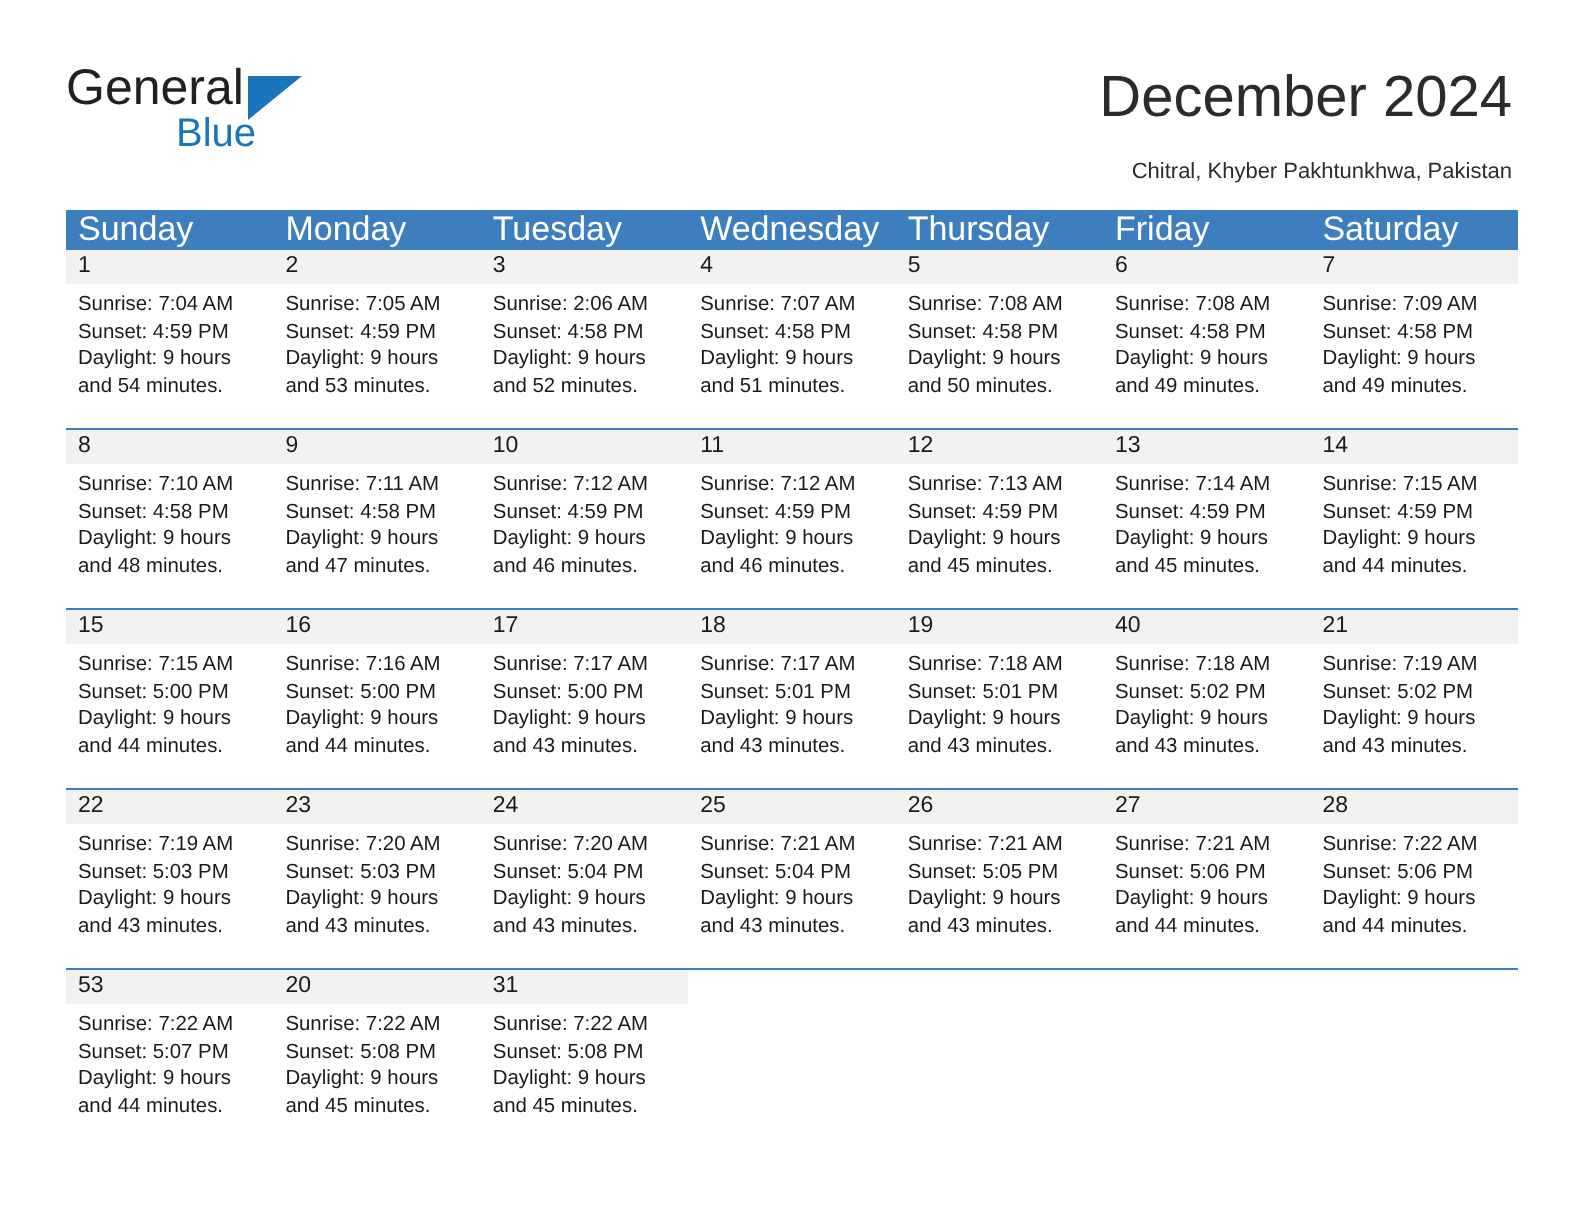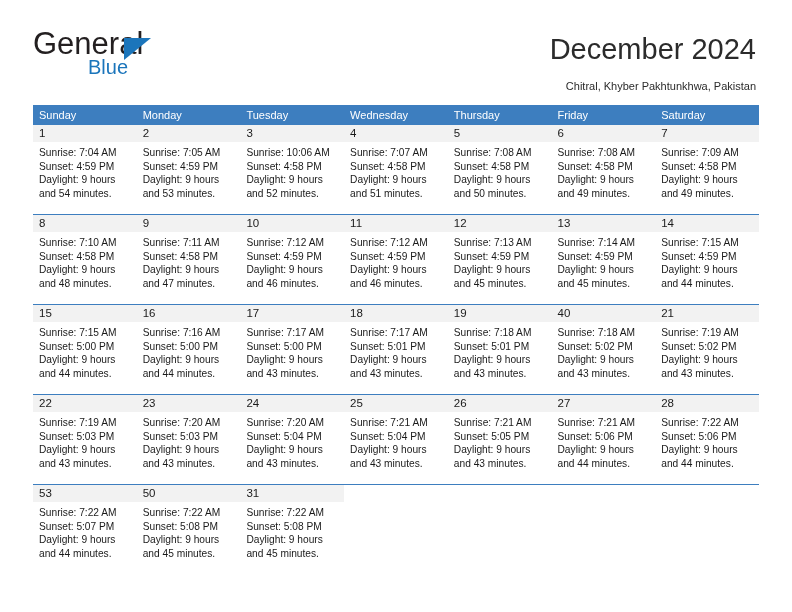--- a/index.html
+++ b/index.html
@@ -32,21 +32,21 @@
     position: absolute;
     left: 33px;
     top: 31px;
     width: 230px;
     height: 55px;
   }
   .logo-general {
     position: absolute;
     left: 0;
     top: 0;
-    font-size: 31px;
+    font-size: 25px;
     font-weight: 400;
     letter-spacing: 0px;
     color: #231f20;
     line-height: 26px;
   }
   .logo-blue {
     position: absolute;
     left: 55px;
     top: 23px;
     font-size: 20px;
@@ -100,21 +100,21 @@
     width: 726px;
     height: 20px;
     background: #3d7ebf;
   }
   .cal-head .dow {
     width: 103.714px;
     height: 20px;
     box-sizing: border-box;
     padding-left: 6px;
     color: #ffffff;
-    font-size: 11px;
+    font-size: 17px;
     line-height: 20px;
     font-weight: 400;
     white-space: nowrap;
     overflow: hidden;
   }
 
   .week {
     display: flex;
     width: 726px;
     height: 90px;
@@ -202,21 +202,21 @@
         <div class="info">
           <div>Sunrise: 7:05 AM</div>
           <div>Sunset: 4:59 PM</div>
           <div class="daylight">Daylight: 9 hours</div>
           <div class="daylight">and 53 minutes.</div>
         </div>
       </div>
       <div class="cell">
         <span class="datenum">3</span>
         <div class="info">
-          <div>Sunrise: 10:06 AM</div>
+          <div>Sunrise: 2:06 AM</div>
           <div>Sunset: 4:58 PM</div>
           <div class="daylight">Daylight: 9 hours</div>
           <div class="daylight">and 52 minutes.</div>
         </div>
       </div>
       <div class="cell">
         <span class="datenum">4</span>
         <div class="info">
           <div>Sunrise: 7:07 AM</div>
           <div>Sunset: 4:58 PM</div>
@@ -455,21 +455,21 @@
       <div class="cell">
         <span class="datenum">53</span>
         <div class="info">
           <div>Sunrise: 7:22 AM</div>
           <div>Sunset: 5:07 PM</div>
           <div class="daylight">Daylight: 9 hours</div>
           <div class="daylight">and 44 minutes.</div>
         </div>
       </div>
       <div class="cell">
-        <span class="datenum">50</span>
+        <span class="datenum">20</span>
         <div class="info">
           <div>Sunrise: 7:22 AM</div>
           <div>Sunset: 5:08 PM</div>
           <div class="daylight">Daylight: 9 hours</div>
           <div class="daylight">and 45 minutes.</div>
         </div>
       </div>
       <div class="cell">
         <span class="datenum">31</span>
         <div class="info">

